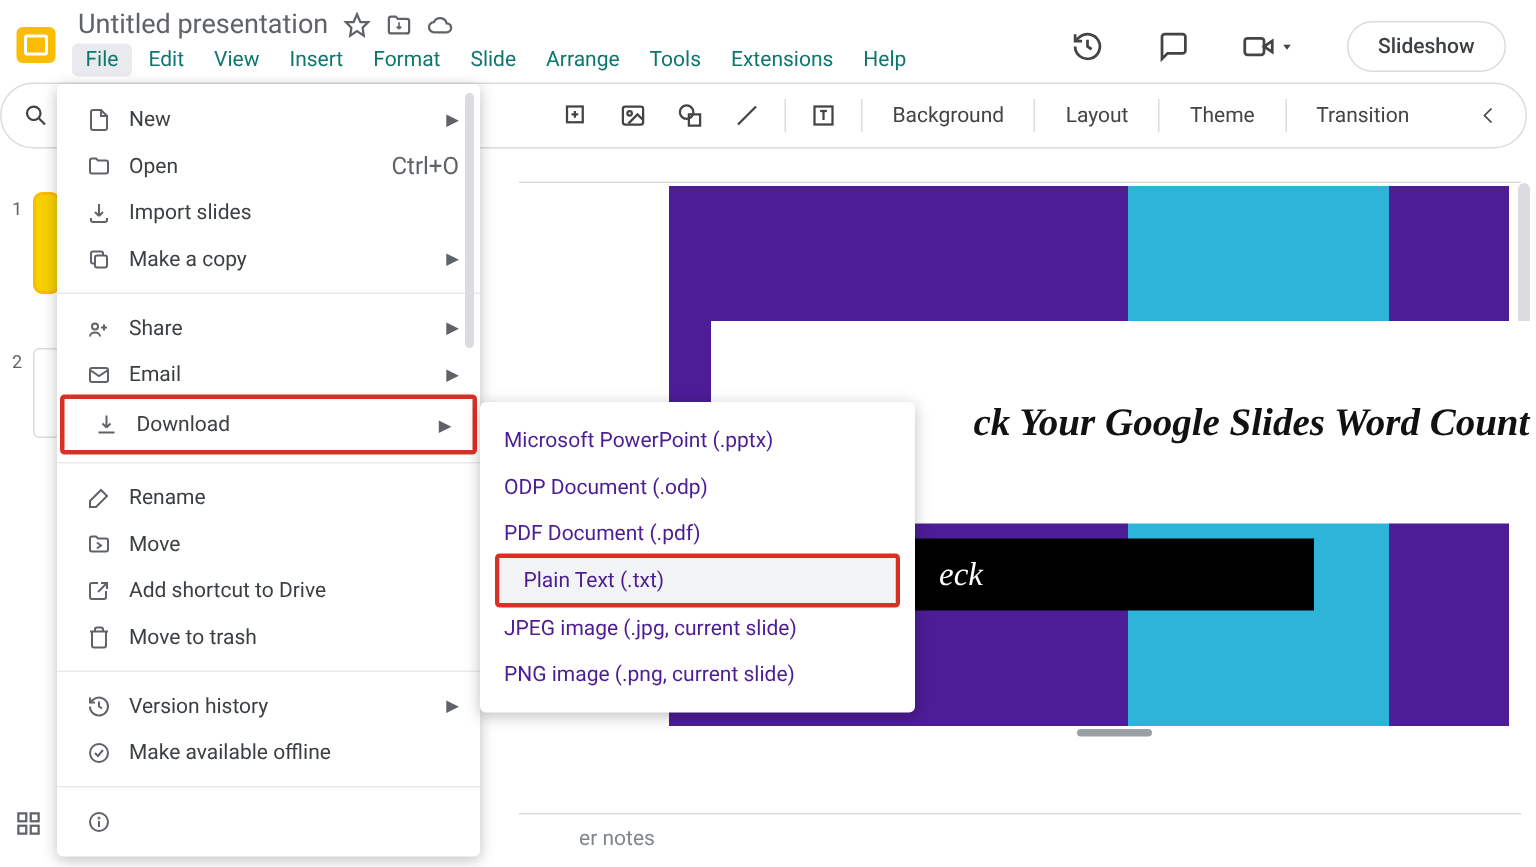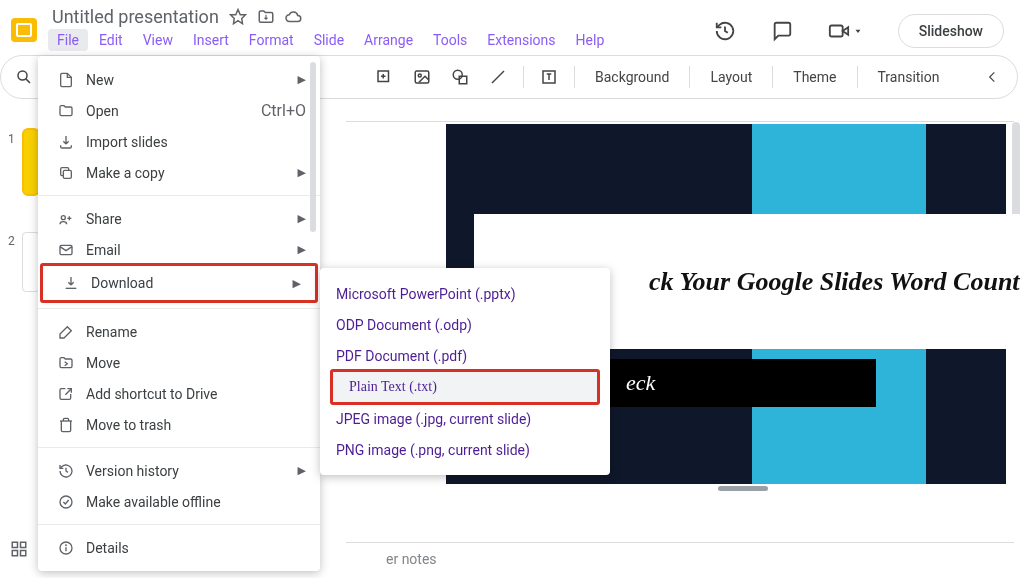--- a/index.html
+++ b/index.html
@@ -9,21 +9,21 @@
   
   .header { display:flex; align-items:flex-start; padding:6px 10px 0 6px; }
   .logo  { width:36px; height:36px; display:flex; align-items:center; justify-content:center; margin-top:6px;}
   .logo-rect{ width:26px; height:24px; background:#fbbc04; border-radius:4px; position:relative; }
   .logo-rect::after{ content:""; position:absolute; inset:5px; border:2px solid #fff; border-radius:2px;}
   .title-block { display:flex; flex-direction:column; margin-left:6px; flex:1; }
   .title-row  { display:flex; align-items:center; gap:10px; padding-left:4px;}
   .doc-title  { font-size:18px; color:#5f6368; }
   .title-icon { width:18px; height:18px; display:inline-flex; align-items:center; justify-content:center; color:#5f6368; cursor:pointer;}
   .menu-bar   { display:flex; gap:2px; margin-top:2px; }
-  .menu-item  { padding:3px 9px; border-radius:4px; color:#8b5cf6; cursor:pointer; }
+  .menu-item  { padding:3px 9px; border-radius:4px; color:#0f766e; cursor:pointer; }
   .menu-item.open{ background:#e8eaed; }
 
   .header-right { display:flex; align-items:center; gap:33px; margin-top:8px; margin-right:10px;}
   .hr-icon   { width:24px; height:24px; display:flex; align-items:center; justify-content:center; color:#444; cursor:pointer; }
   .cam-wrap  { display:flex; align-items:center; gap:0px; }
   .slideshow-btn { border:1px solid #dadce0; border-radius:20px; padding:8px 20px; color:#3c4043; font-weight:500; cursor:pointer; }
 
   
   .toolbar-zone{ padding:4px 6px 8px 0; border-bottom:0; }
   .toolbar  { height:44px; border:1px solid #dadce0; border-radius:26px; display:flex; align-items:center; padding:0 12px 0 6px; gap:4px; background:#fff; color:#444;}
@@ -39,21 +39,21 @@
   .thumb-num { position:absolute; left:8px; font-size:12px; color:#5f6368;}
   .thumb1-num{ top:26px; }
   .thumb2-num{ top:128px; }
   .thumb1    { position:absolute; left:22px; top:22px; width:18px; height:68px; border:2px solid #fbbc04; border-radius:6px; background:#f8d000; overflow:hidden;}
   .thumb2    { position:absolute; left:22px; top:126px; width:18px; height:60px; border:1px solid #dadce0; border-radius:4px; background:#fff;}
 
   .canvas-zone { flex:1; position:relative; background:#fff; }
   .grid-icon { position:absolute; left:10px; bottom:20px; color:#5f6368; cursor:pointer;}
 
   
-  .slide  { position:absolute; left:400px; top:18px; width:560px; height:360px; background:#0f172a; }
+  .slide  { position:absolute; left:400px; top:18px; width:560px; height:360px; background:#4c1d95; }
   .slide .cyan { position:absolute; top:0; left:306px; width:174px; height:100%; background:#2eb4d9; }
   .slide .whitebox { position:absolute; top:90px; left:28px; right:-24px; height:135px; background:#fff; display:flex; align-items:center; padding-left:175px; font-family:"Brush Script MT","Segoe Script",cursive; font-style:italic; font-weight:700; font-size:26px; color:#111;}
   .slide .blackbox { position:absolute; top:235px; left:120px; width:310px; height:48px; background:#000; display:flex; align-items:center; padding-left:60px; font-family:"Brush Script MT","Segoe Script",cursive; font-style:italic; font-size:22px; color:#fff;}
   .slide-handle{ position:absolute; left:672px; top:380px; width:50px; height:5px; background:#9aa0a6; border-radius:3px;}
 
   
   .ruler     { position:absolute; left:300px; right:10px; top:0; height:16px; border-bottom:1px solid #dadce0;}
   .vscroll   { position:absolute; right:4px; top:16px; width:8px; height:200px; background:#dadce0; border-radius:4px;}
 
   .notes     { position:absolute; left:300px; right:10px; bottom:0; height:36px; border-top:1px solid #dadce0; color:#80868b; padding:8px 6px 0 40px;}
@@ -65,21 +65,21 @@
   .fm-item .mi-icon{ width:24px; display:flex; justify-content:center; color:#5f6368;}
   .fm-item .mi-label{ flex:1; padding-left:8px;}
   .fm-item .mi-hint { color:#5f6368; font-size:16px;}
   .fm-item .mi-sub  { color:#5f6368; font-size:11px;}
   .fm-sep    { height:1px; background:#e8eaed; margin:7px 0;}
   .fm-highlight{ border:3px solid #d93025; border-radius:3px; margin:-2px 2px;}
   .fm-highlight .fm-item{ height:34px;}
 
   .sub-menu  { position:absolute; left:320px; top:268px; width:290px; background:#fff; border-radius:4px; box-shadow:0 2px 10px rgba(0,0,0,.25); padding:10px 0; z-index:60;}
   .sm-item   { height:31px; display:flex; align-items:center; padding:0 16px; cursor:pointer; color:#4c1d95;}
-  .sm-item.hover{ background:#f1f3f4;font-family:Liberation Serif, serif;}
+  .sm-item.hover{ background:#f1f3f4;}
   .sm-highlight{ border:3px solid #d93025; border-radius:3px; margin:-2px 10px;}
   .sm-highlight .sm-item{ height:30px;}
 
   svg { display:block; }
 </style>
 </head>
 <body>
 
 <div class="header">
   <div class="logo">
@@ -391,21 +391,20 @@
   <div class="fm-sep"></div>
 
   <div class="fm-item">
     <span class="mi-icon">
         <svg width="16" height="16" viewBox="0 0 24 24" fill="none" stroke="currentColor" stroke-width="2">
           <circle cx="12" cy="12" r="9"></circle>
           <line x1="12" y1="11" x2="12" y2="17"></line>
           <circle cx="12" cy="8" r="0.5" fill="currentColor"></circle>
         </svg>
       </span>
-    <span class="mi-label">Details</span>
   </div>
 </div>
 
 <div class="sub-menu">
   <div class="sm-item">Microsoft PowerPoint (.pptx)</div>
   <div class="sm-item">ODP Document (.odp)</div>
   <div class="sm-item">PDF Document (.pdf)</div>
   <div class="sm-highlight">
     <div class="sm-item hover">Plain Text (.txt)</div>
   </div>

